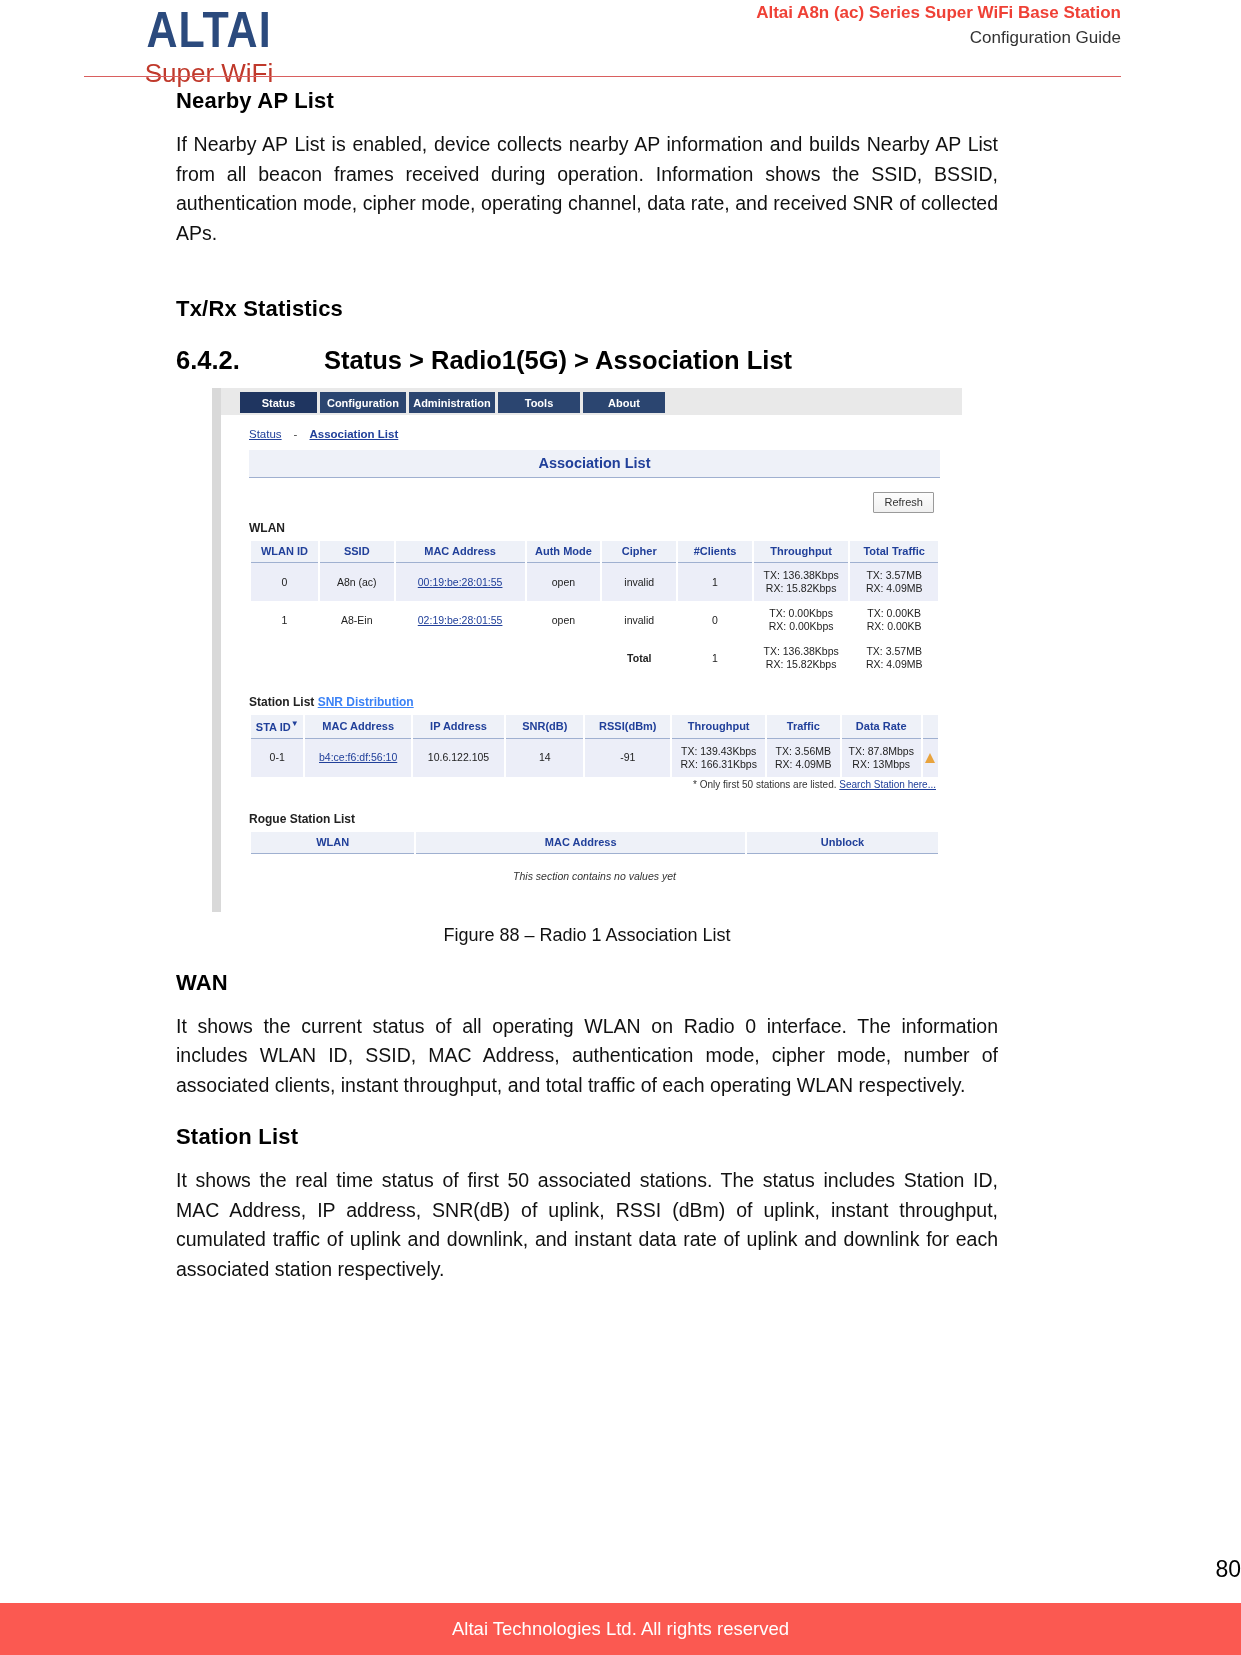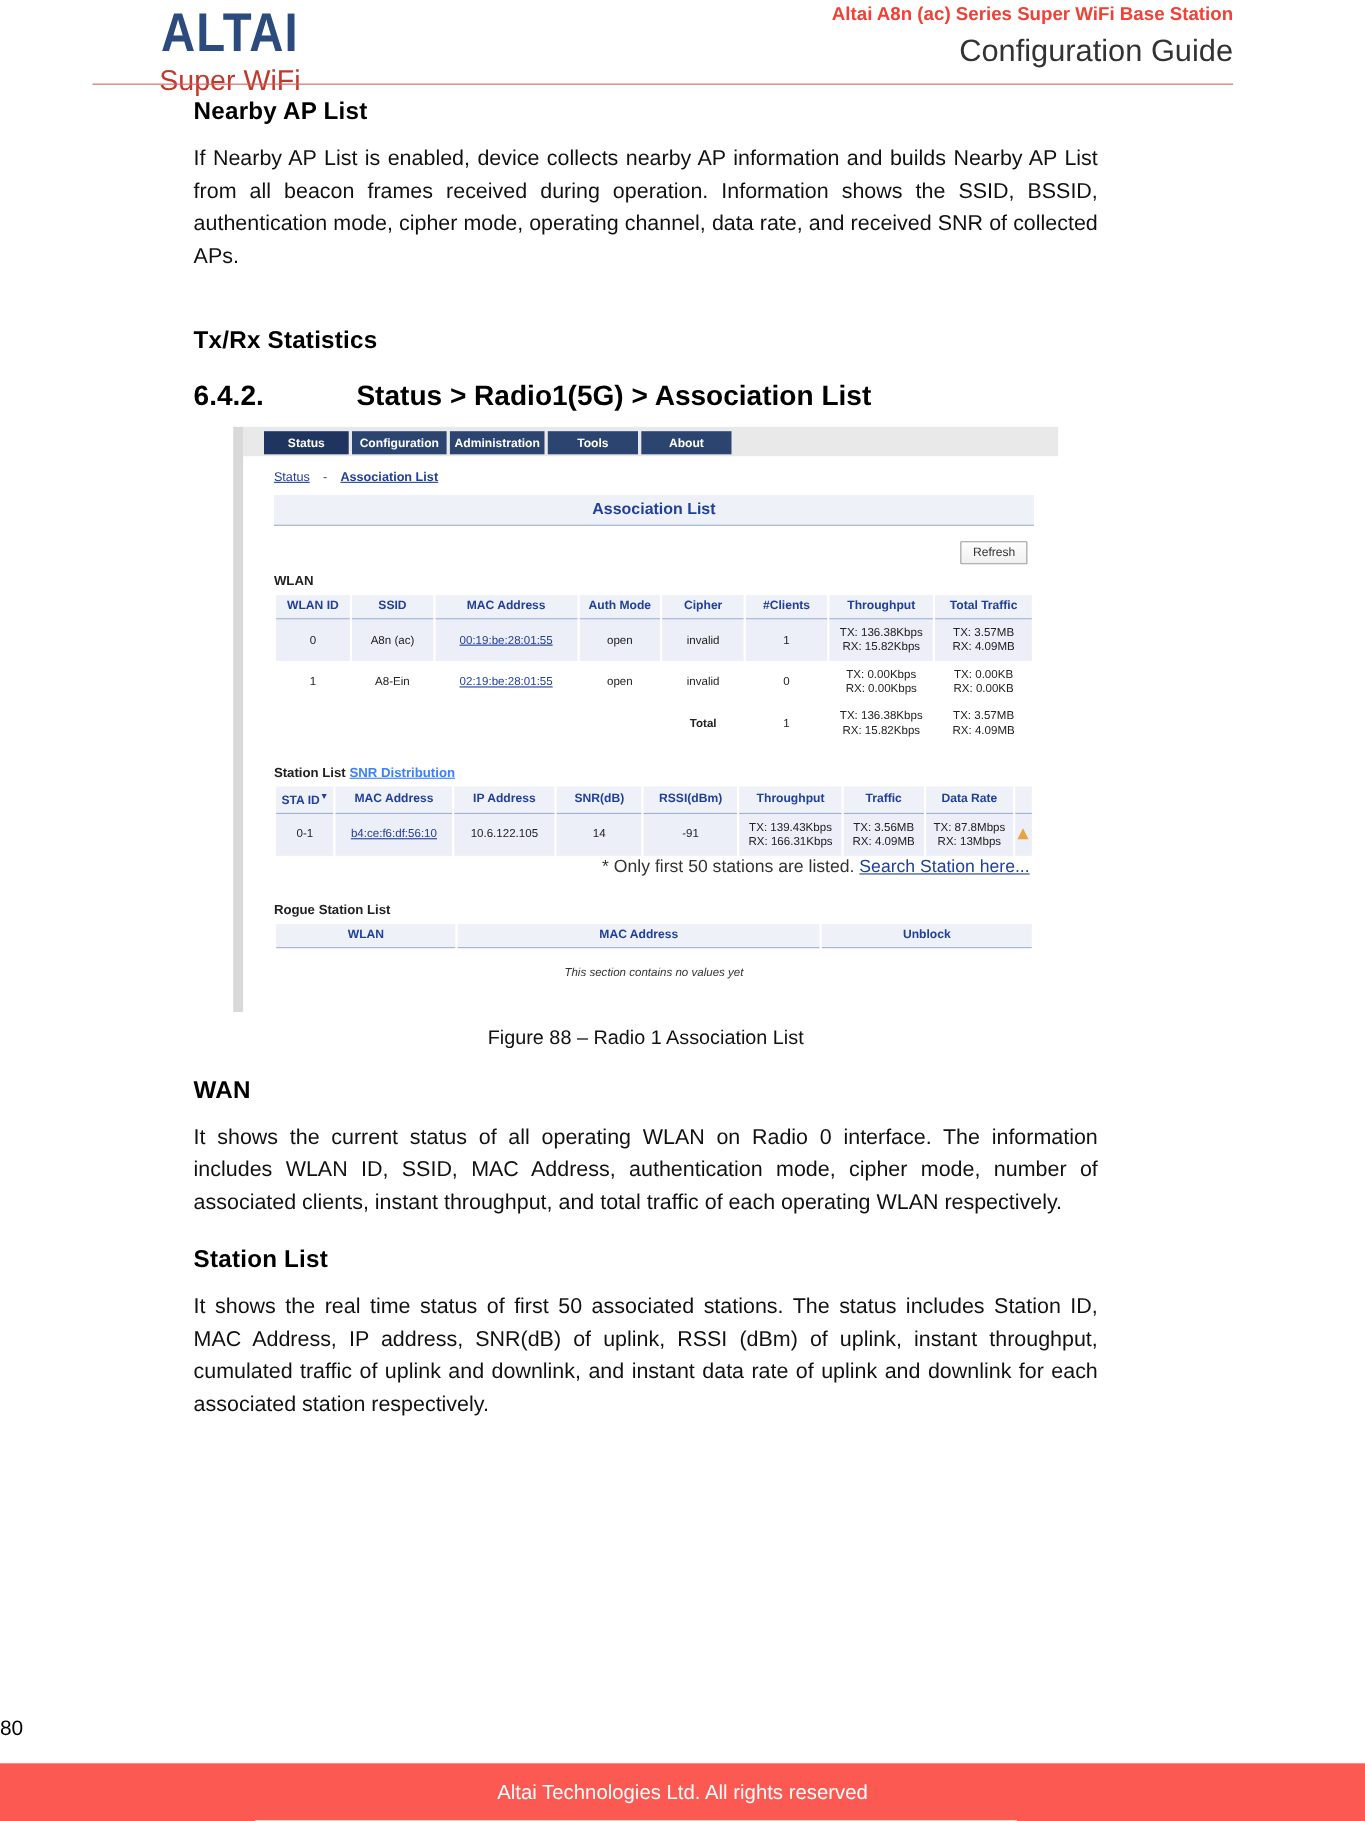--- a/index.html
+++ b/index.html
@@ -56,21 +56,21 @@
   .header-title {
     font-family: "Liberation Sans", sans-serif;
     font-weight: bold;
     font-size: 17px;
     color: #ef4136;
     line-height: 1.25;
     white-space: nowrap;
   }
   .header-subtitle {
     font-family: "Liberation Sans", sans-serif;
-    font-size: 28px;
+    font-size: 17px;
     color: #333333;
     line-height: 1.35;
     margin-top: 4px;
     white-space: nowrap;
   }
   .header-rule {
     position: absolute;
     left: 84px;
     right: 120px;
     top: 76px;
@@ -249,21 +249,21 @@
   }
   table.gt tr.odd td { background: #eceef8; }
   table.gt tr.even td { background: #ffffff; }
   table.gt td a { color: #21409a; text-decoration: underline; }
   table.gt td.bold { font-weight: bold; }
   table.gt td.blank { background: #ffffff !important; }
   .twoline span { display: block; }
 
   .note-row {
     text-align: right;
-    font-size: 16px;
+    font-size: 10px;
     color: #333;
     margin: 2px 4px 0 0;
   }
   .note-row a { color: #21409a; text-decoration: underline; }
 
   .warn-ico {
     display: inline-block;
     width: 11px; height: 11px;
     position: relative;
     vertical-align: middle;
@@ -293,22 +293,22 @@
     color: #111;
     margin: 12px 0 0 0;
     font-family: "Liberation Sans", sans-serif;
   }
 
   
   .page-number {
     position: absolute;
     left: 0; right: 0;
     bottom: 72px;
-    text-align: left;
-    font-size: 19px;
+    text-align: right;
+    font-size: 23px;
     color: #000;
     font-family: "Liberation Sans", sans-serif;
   }
   .footer-bar {
     position: absolute;
     left: 0; right: 0;
     bottom: 0;
     height: 52px;
     background: #fb5951;
     display: flex;

